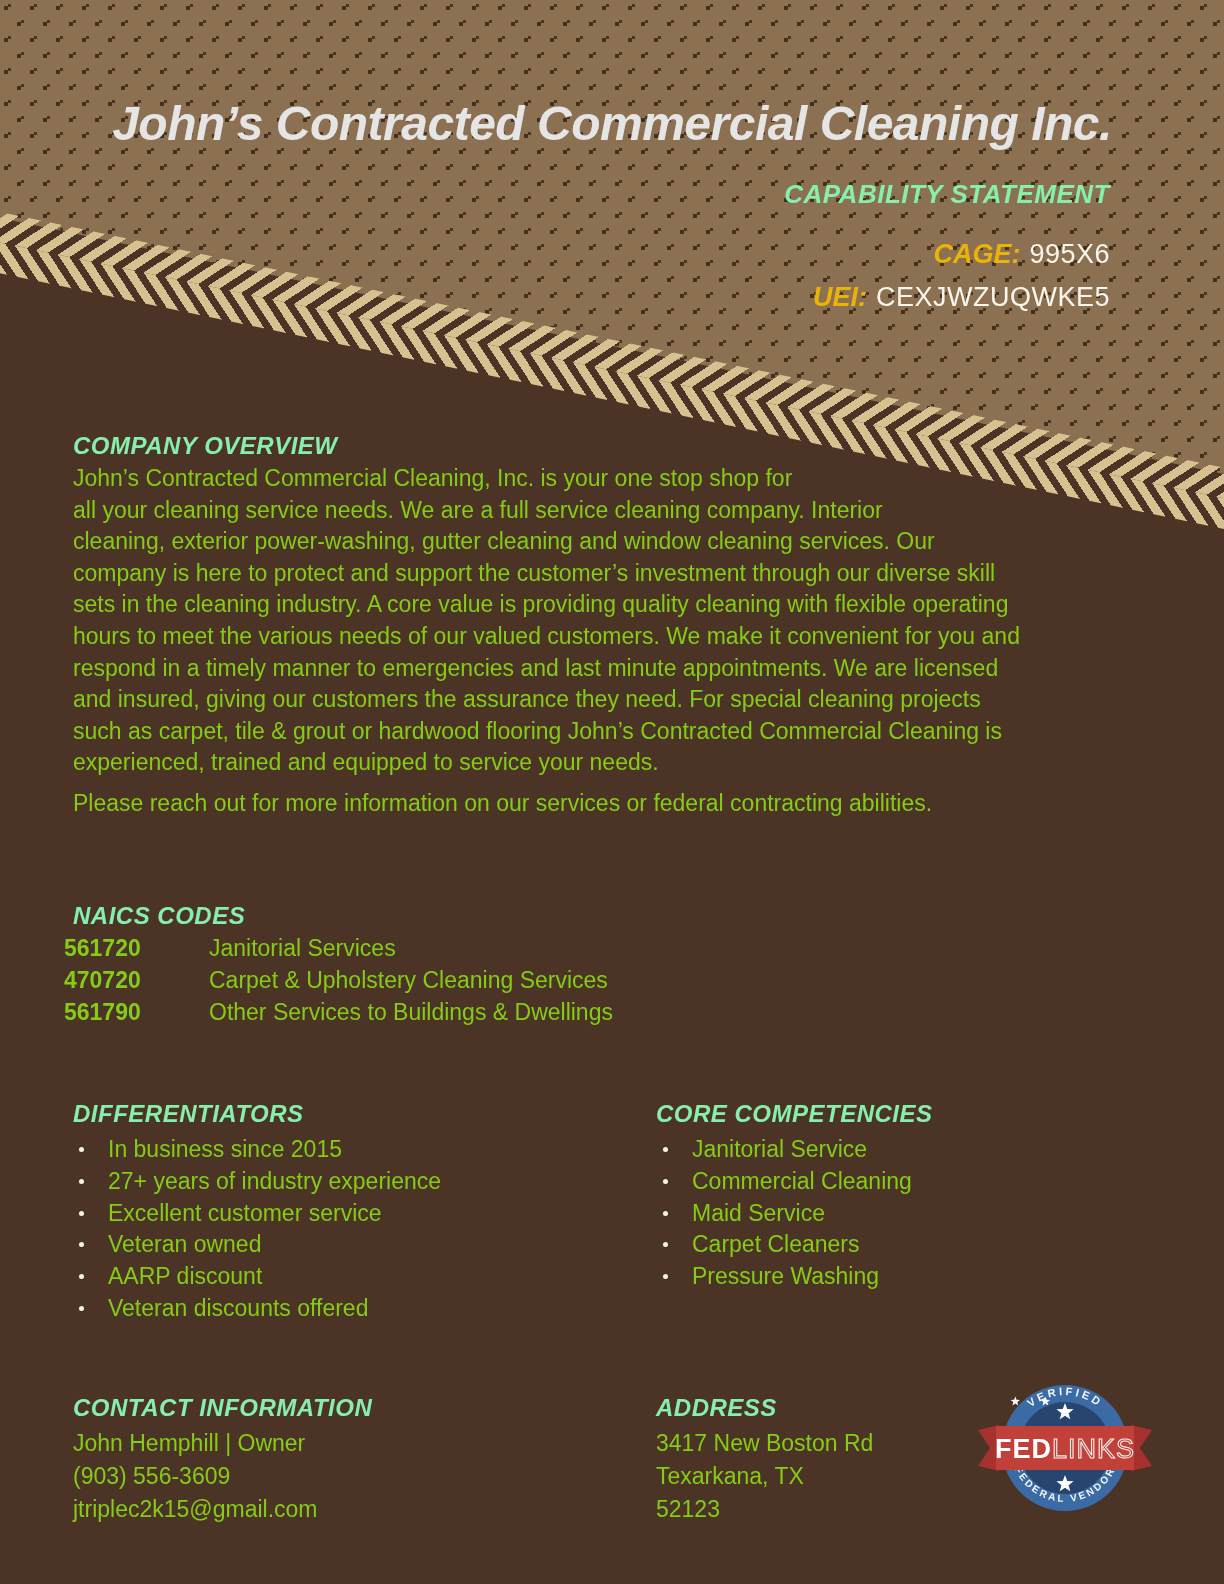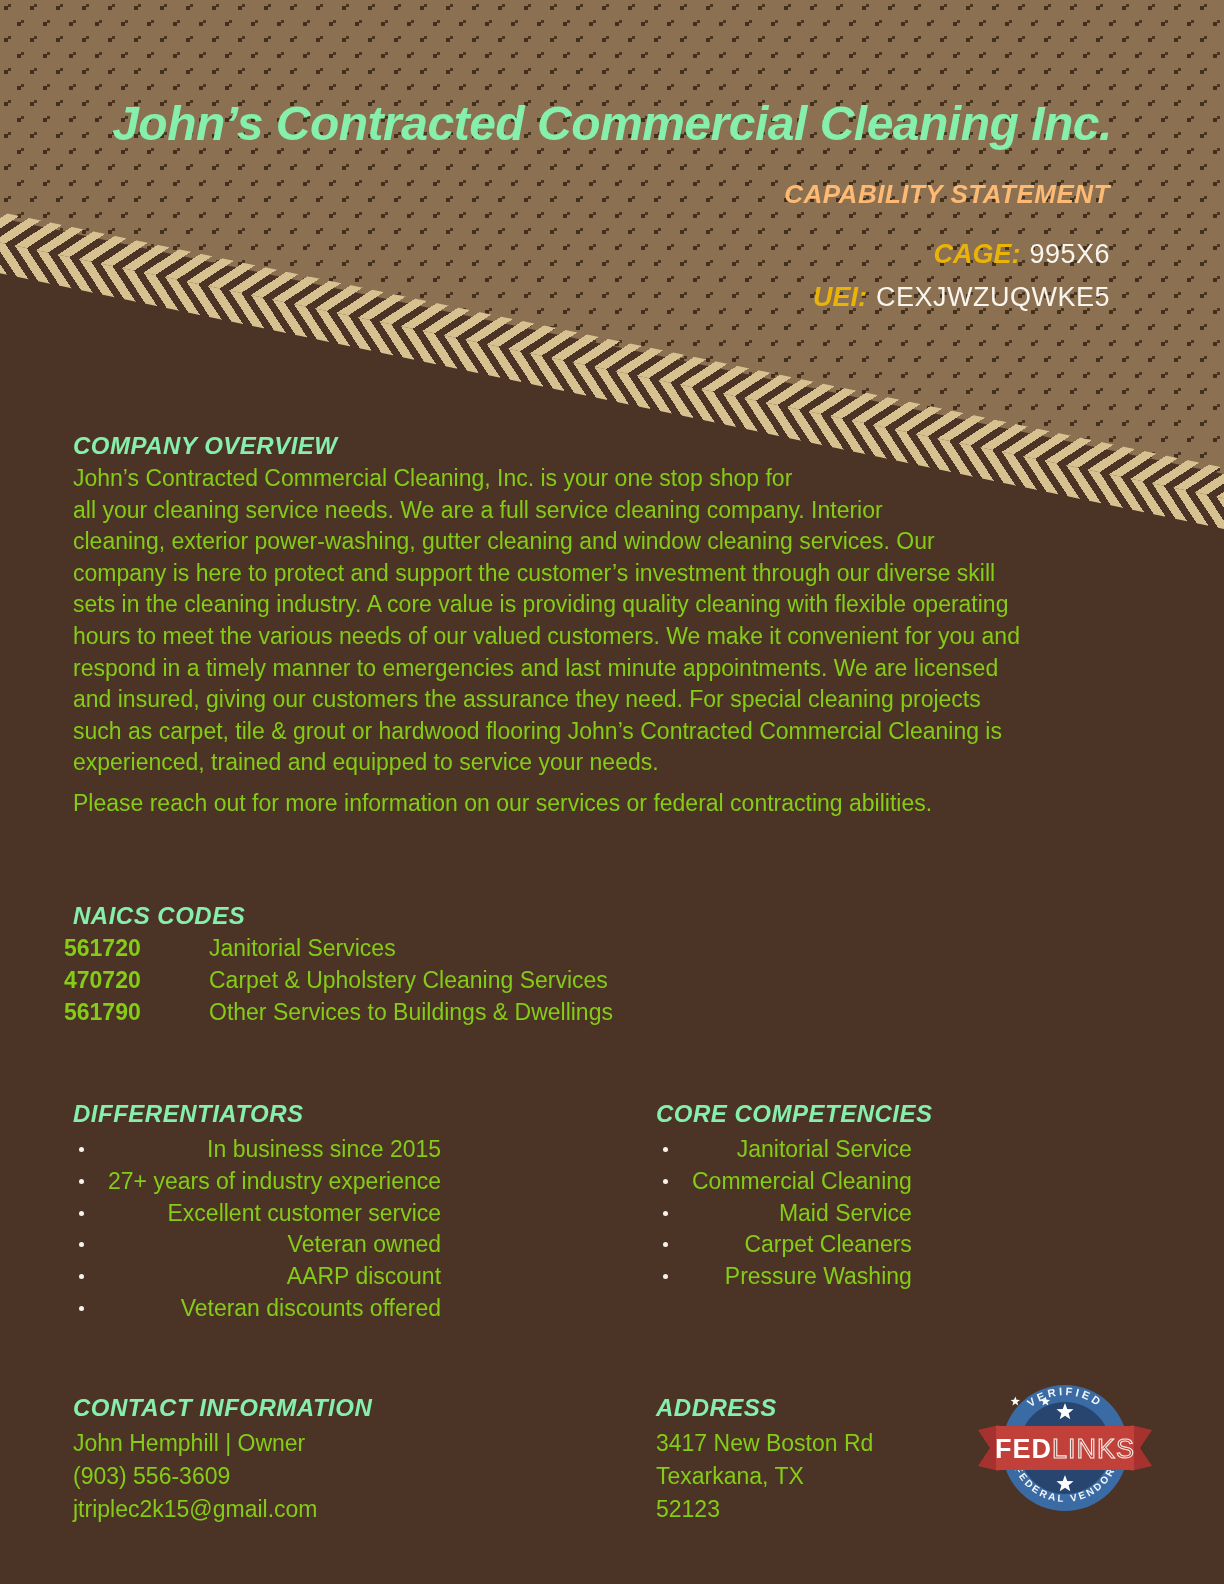--- a/index.html
+++ b/index.html
@@ -27,26 +27,26 @@
     transform:rotate(11.8deg);transform-origin:0 0;
   }
   .chevron-band .arm{position:absolute;left:0;width:100%;height:30px;}
   .chevron-band .arm.top{top:0;
     background:repeating-linear-gradient(135deg,#d8c190 0 8.5px,transparent 8.5px 15.5px);}
   .chevron-band .arm.bottom{bottom:0;
     background:repeating-linear-gradient(45deg,#d8c190 0 8.5px,transparent 8.5px 15.5px);}
   
   .title{
     position:absolute;top:96px;left:0;width:100%;margin:0;text-align:center;
-    font-size:48px;font-weight:bold;font-style:italic;color:#86efac;
+    font-size:48px;font-weight:bold;font-style:italic;color:#e5e5e5;
     letter-spacing:-0.5px;
   }
   .subtitle{
     position:absolute;top:179px;right:114px;
-    font-size:26px;font-weight:bold;font-style:italic;color:#fdba74;
+    font-size:26px;font-weight:bold;font-style:italic;color:#86efac;
     letter-spacing:0.5px;
   }
   .id-line{position:absolute;right:114px;font-size:27px;color:#faf6ee;}
   .id-line.cage{top:239px;}
   .id-line.uei{top:282px;}
   .id-label{font-weight:bold;font-style:italic;color:#eab308;margin-right:9px;}
   .id-value{font-weight:normal;letter-spacing:0.5px;margin-top:19px;}
   
   .sec-h{
     position:absolute;margin:0;
@@ -60,21 +60,21 @@
   
   .naics-h{top:902px;left:73px;}
   .naics-rows{position:absolute;top:932px;left:64px;line-height:32px;}
   .naics-code{display:inline-block;width:145px;font-weight:bold;}
   
   .diff-h{top:1100px;left:73px;}
   .comp-h{top:1100px;left:656px;}
   .bullet-list{position:absolute;top:1134px;margin:0;padding:0;list-style:none;line-height:31.8px;}
   .bullet-list.left{left:72px;}
   .bullet-list.right{left:656px;}
-  .bullet-list li{position:relative;padding-left:36px;text-align:right;}
+  .bullet-list li{position:relative;padding-left:36px;}
   .bullet-list li::before{
     content:"";position:absolute;left:7px;top:13px;width:5px;height:5px;
     border-radius:50%;background:#f8f3ea;
   }
   
   .contact-h{top:1394px;left:73px;}
   .address-h{top:1394px;left:656px;}
   .info-lines{position:absolute;top:1427px;line-height:33px;}
   .info-lines.left{left:73px;}
   .info-lines.right{left:656px;}

